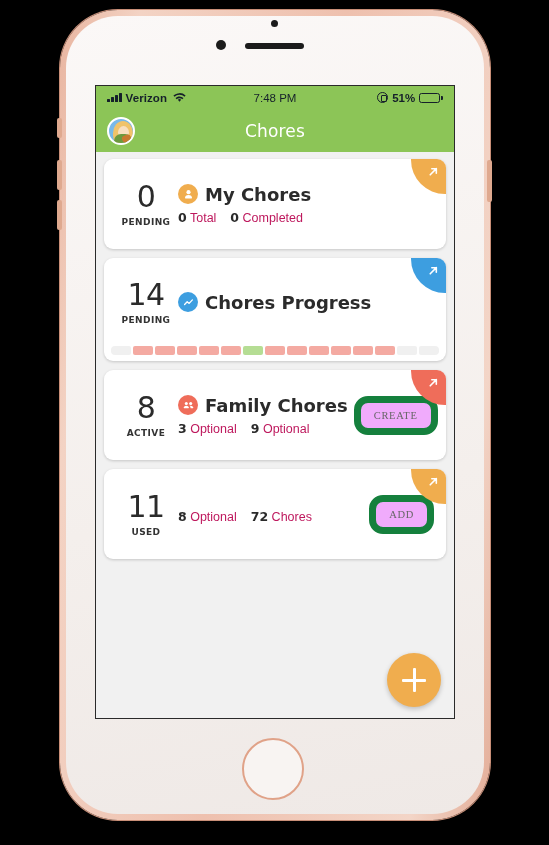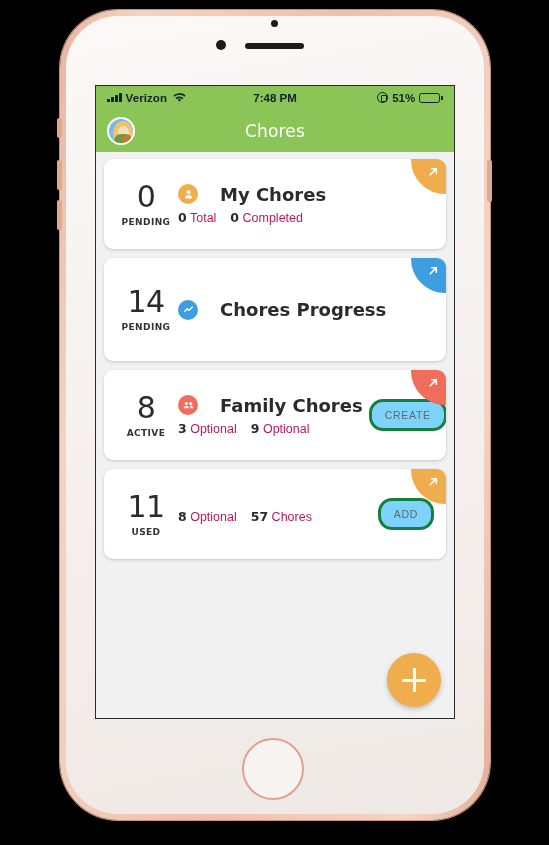--- a/index.html
+++ b/index.html
@@ -77,21 +77,21 @@
   .sig { display:flex; align-items:flex-end; gap:1.5px; height:9px; }
   .sig i { width:2.5px; background:#15202a; border-radius:.5px; display:block; }
   .sig i:nth-child(1){height:3px}
   .sig i:nth-child(2){height:5px}
   .sig i:nth-child(3){height:7px}
   .sig i:nth-child(4){height:9px}
   .carrier { font-size:11.5px; letter-spacing:.1px; }
   .wifi { width:13px; height:10px; position:relative; margin-left:2px;}
   .sb-center {
     position:absolute; left:0; right:0; text-align:center;
-    font-size:11.5px; font-weight:bold; pointer-events:none;
+    font-size:11.5px; font-weight:normal; pointer-events:none;
   }
   .sb-right { margin-left:auto; display:flex; align-items:center; gap:4px; z-index:2;}
   .lockicon { width:11px; height:11px; border:1.4px solid #15202a; border-radius:50%; position:relative;}
   .lockicon::after{content:"";position:absolute;left:2.4px;top:2.2px;width:4px;height:5px;border:1.2px solid #15202a;border-radius:1px;}
   .batt { display:flex; align-items:center; }
   .batt-shell { width:21px;height:10px;border:1.3px solid #15202a;border-radius:2.5px;padding:1.2px; }
   .batt-fill { height:100%; width:51%; background:#15202a; border-radius:1px; }
   .batt-cap { width:1.8px;height:4px;background:#15202a;border-radius:0 1px 1px 0;margin-left:1px; }
 
   
@@ -121,21 +121,21 @@
   .card {
     position: relative;
     background:#fff;
     border-radius: 9px;
     box-shadow: 0 1px 3px rgba(0,0,0,.18);
     margin-bottom: 9px;
     overflow: hidden;
     height: 90px;
     display:flex;
   }
-  .card.progress { height: 103px; flex-direction:row; }
+  .card.progress { height: 103px; flex-direction:column; }
   .card-inner { display:flex; flex:1; align-items:center; }
 
   .accent {
     width: 4px; border-radius: 3px;
     margin: 18px 0 18px 4px;
     flex: none;
   }
 
   .stat {
     width: 66px; flex:none;
@@ -146,42 +146,42 @@
     font-size: 30px; color:#2b2b2b; line-height:1;
     font-family:"DejaVu Sans", sans-serif; letter-spacing:-.5px;
   }
   .stat-label {
     font-size: 9px; color:#333; letter-spacing:.4px;
     font-weight:bold; margin-top:5px;
     font-family:"DejaVu Sans", sans-serif;
   }
 
   .card-main { flex:1; min-width:0; padding-right:6px; }
-  .title-row { display:flex; align-items:center; gap:22px; }
+  .title-row { display:flex; align-items:center; gap:7px; }
   .card-title {
     font-size:18px; color:#2b2b2b; font-weight:bold;
     font-family:"DejaVu Sans", sans-serif; white-space:nowrap;
   }
   .sub-row { margin-top:5px; font-size:12.5px; white-space:nowrap; }
   .sub-row b { color:#2b2b2b; font-weight:bold; font-family:"DejaVu Sans",sans-serif;}
   .sub-row span { color:#be185d; }
   .sub-gap { display:inline-block; width:7px; }
 
   .circ-icon {
     width:20px;height:20px;border-radius:50%;
     display:flex;align-items:center;justify-content:center;flex:none;
     color:#fff;
   }
 
   .pill-btn {
     flex:none; margin-right:12px;
-    border:3px solid #15803d; border-radius:14px;
-    background:#7dd3fc; color:#666;
+    border:7px solid #15803d; border-radius:14px;
+    background:#f0abfc; color:#666;
     font-size:10.5px; letter-spacing:.7px;
-    padding:7px 13px; font-family:Liberation Sans, sans-serif;
+    padding:7px 13px; font-family:Liberation Serif, serif;
   }
 
   .corner {
     position:absolute; right:0; top:0;
     width:35px; height:35px;
     border-bottom-left-radius: 34px;
     display:flex; align-items:flex-start; justify-content:flex-end;
     padding: 5px 5px 0 0;
   }
   .corner svg { width:15px; height:15px; }
@@ -379,21 +379,21 @@
           <div class="accent" style="background:#f0b862"></div>
           <div class="stat">
             <div class="stat-num">11</div>
             <div class="stat-label">USED</div>
           </div>
           <div class="card-main">
             <div class="sub-row">
               <b>8</b>
               <span>Optional</span>
               <span class="sub-gap"></span>
-              <b>57</b>
+              <b>72</b>
               <span>Chores</span>
             </div>
           </div>
           <button class="pill-btn">ADD</button>
         </div>
         <div class="corner" style="background:#f0ad4e">
           <svg viewBox="0 0 16 16">
               <path d="M4.5 11.5L11 5M11 5H6.2M11 5v4.8" stroke="#fff" stroke-width="1.7" fill="none" stroke-linecap="round" stroke-linejoin="round"></path>
             </svg>
         </div>

